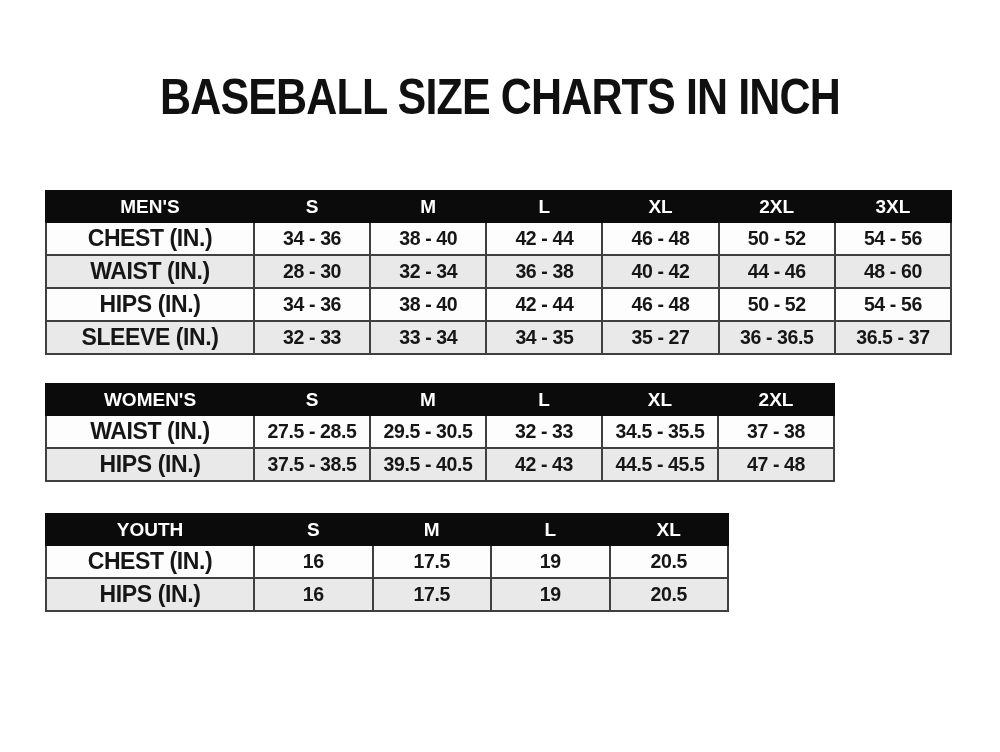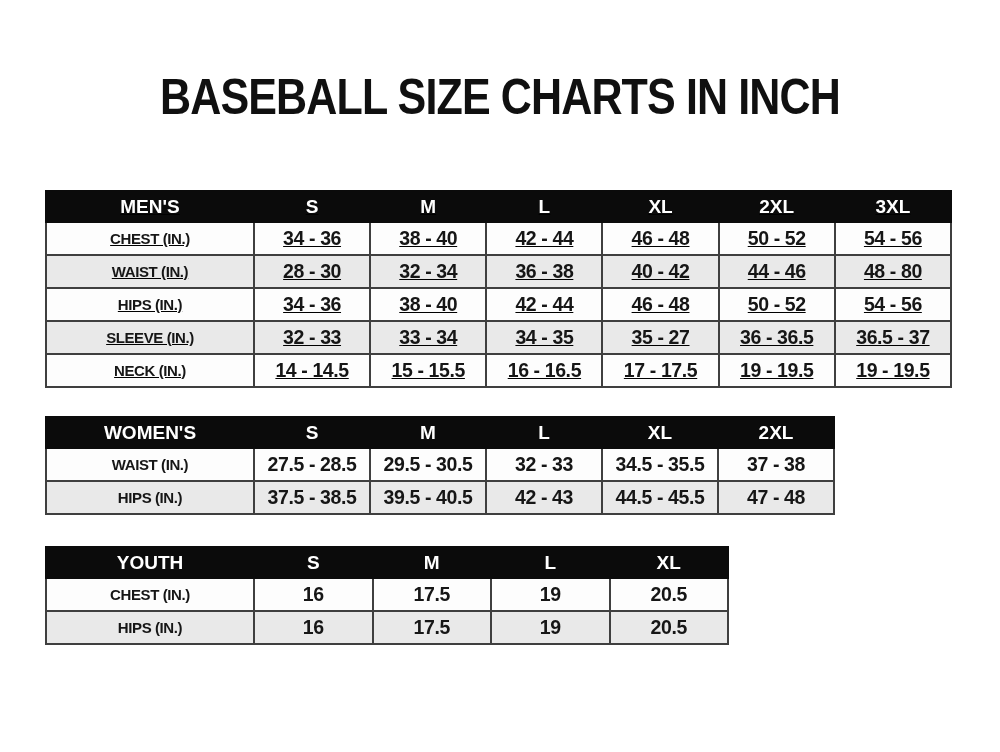--- a/index.html
+++ b/index.html
@@ -36,21 +36,21 @@
     position: absolute;
     top: 190px;
     left: 45px;
   }
   table.size-table {
     border-collapse: collapse;
     table-layout: fixed;
     margin-bottom: 16px;
     background: #fdfdfd;
   }
-  table.size-table.mens   { margin-bottom: 28px; text-decoration: underline; }
+  table.size-table.mens   { margin-bottom: 28px; }
   table.size-table.womens { margin-bottom: 31px; margin-top: 8px; }
   th, td {
     border: 2px solid #3f3f3f;
     text-align: center;
     vertical-align: middle;
     padding: 0;
     overflow: hidden;
     white-space: nowrap;
   }
   table.size-table { border: 2px solid #141414; }
@@ -65,21 +65,21 @@
   }
   tbody td {
     height: 31px;
     font-size: 19.5px;
     font-weight: bold;
     color: #161616;
     letter-spacing: -0.4px;
   }
   tbody tr:nth-child(odd)  td { background: #fdfdfd; }
   tbody tr:nth-child(even) td { background: #e9e9e9; }
-  tbody td.row-label { font-size: 15px; }
+  tbody td.row-label { font-size: 23px; }
 </style>
 </head>
 <body>
 
 <div class="page">
   <h1 class="title">BASEBALL SIZE CHARTS IN INCH</h1>
   <div class="tables-wrap" id="tables">
       <table class="size-table mens" style="width: 907px;">
         <colgroup>
           <col style="width: 208px;">
@@ -111,49 +111,40 @@
             <td class="size-cell">50 - 52</td>
             <td class="size-cell">54 - 56</td>
           </tr>
           <tr>
             <td class="row-label">WAIST (IN.)</td>
             <td class="size-cell">28 - 30</td>
             <td class="size-cell">32 - 34</td>
             <td class="size-cell">36 - 38</td>
             <td class="size-cell">40 - 42</td>
             <td class="size-cell">44 - 46</td>
-            <td class="size-cell">48 - 80</td>
+            <td class="size-cell">48 - 60</td>
           </tr>
           <tr>
             <td class="row-label">HIPS (IN.)</td>
             <td class="size-cell">34 - 36</td>
             <td class="size-cell">38 - 40</td>
             <td class="size-cell">42 - 44</td>
             <td class="size-cell">46 - 48</td>
             <td class="size-cell">50 - 52</td>
             <td class="size-cell">54 - 56</td>
           </tr>
           <tr>
             <td class="row-label">SLEEVE (IN.)</td>
             <td class="size-cell">32 - 33</td>
             <td class="size-cell">33 - 34</td>
             <td class="size-cell">34 - 35</td>
             <td class="size-cell">35 - 27</td>
             <td class="size-cell">36 - 36.5</td>
             <td class="size-cell">36.5 - 37</td>
           </tr>
-          <tr>
-            <td class="row-label">NECK (IN.)</td>
-            <td class="size-cell">14 - 14.5</td>
-            <td class="size-cell">15 - 15.5</td>
-            <td class="size-cell">16 - 16.5</td>
-            <td class="size-cell">17 - 17.5</td>
-            <td class="size-cell">19 - 19.5</td>
-            <td class="size-cell">19 - 19.5</td>
-          </tr>
         </tbody>
       </table>
       <table class="size-table womens" style="width: 790px;">
         <colgroup>
           <col style="width: 208px;">
           <col>
           <col>
           <col>
           <col>
           <col>

